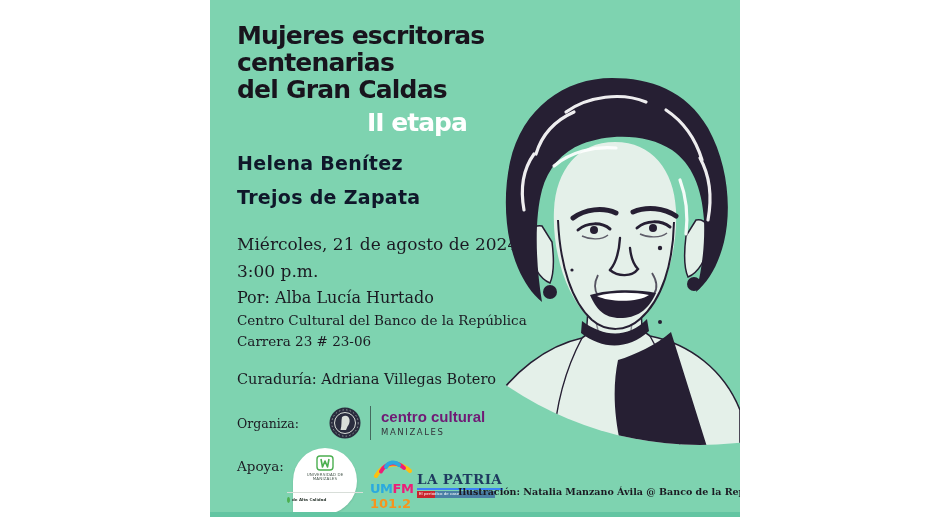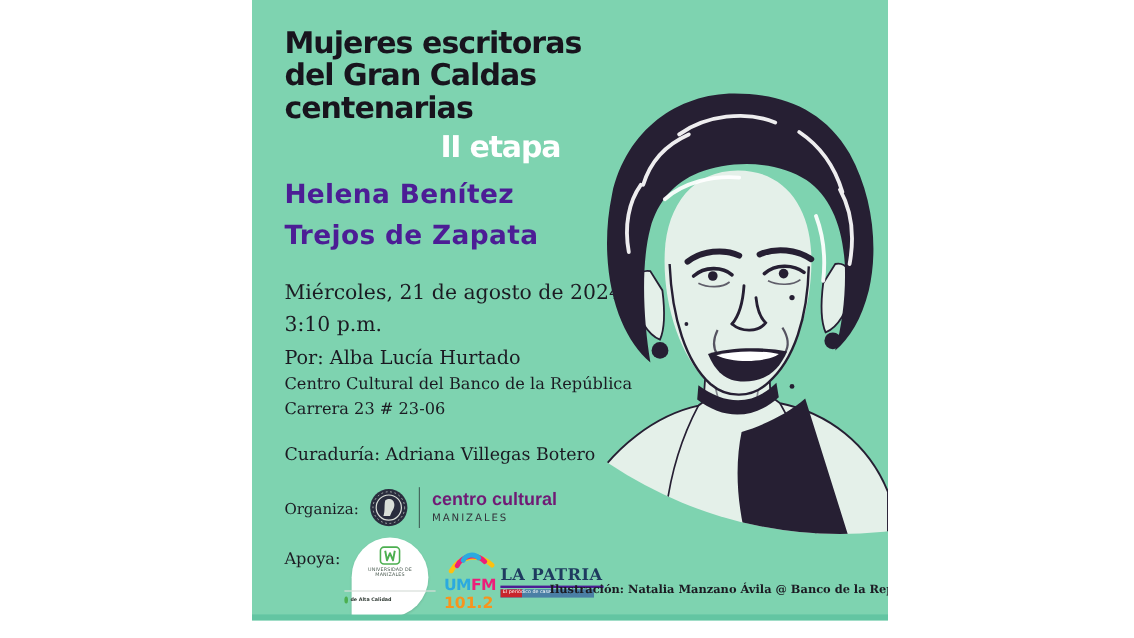--- a/index.html
+++ b/index.html
@@ -9,41 +9,41 @@
 
   .poster { position:absolute; left:210px; top:0; width:530px; height:517px;
             background:#7ED3B0; border-bottom:5px solid #63C5A2; overflow:hidden; }
 
   
   .series-title { position:absolute; left:27px; top:22px; color:#18141D;
     font-family:"DejaVu Sans", sans-serif; font-weight:bold;
     font-size:25px; line-height:27px; letter-spacing:-0.8px; }
   .stage { position:absolute; left:157px; top:108px; color:#FFFFFF;
     font-weight:bold; font-size:25px; letter-spacing:-1px; }
-  .author-name { position:absolute; left:27px; top:146px; color:#4c1d95;
-    font-weight:bold; font-size:22px; line-height:34px; letter-spacing:0.3px; }
+  .author-name { position:absolute; left:27px; top:146px; color:#0f172a;
+    font-weight:bold; font-size:19px; line-height:34px; letter-spacing:0.3px; }
 
   
   .details { position:absolute; left:27px; top:231px; color:#1B1A22;
     font-family:"DejaVu Serif", serif; }
   .details .date    { font-size:17px; line-height:27px; }
   .details .time    { font-size:17px; line-height:27px; }
   .details .presenter { font-size:16px; line-height:25px; }
   .details .venue   { font-size:13.5px; line-height:21px; }
   .details .address { font-size:13.5px; line-height:21px; }
   .details .curator { font-size:14.5px; line-height:20px; margin-top:17px; }
 
   
   .portrait { position:absolute; left:260px; top:70px; width:270px; height:380px; }
 
   
   .organizer-row { position:absolute; left:27px; top:406px; display:flex;
     align-items:center; }
   .organiza-label { font-family:"DejaVu Serif", serif; font-size:12.5px;
-    color:#1B1A22; margin-right:9px; }
+    color:#1B1A22; margin-right:30px; }
   .seal { width:32px; height:32px; margin-right:9px; }
   .org-divider { width:1px; height:34px; background:rgba(20,20,30,.55);
     margin-right:10px; }
   .cc-name { font-family:Liberation Sans, sans-serif; font-weight:bold;
     font-size:15px; color:#701a75; line-height:16px; }
   .cc-city { font-family:"DejaVu Sans", sans-serif; font-size:8.5px;
     letter-spacing:1.6px; color:#33333a; margin-top:2px; }
 
   
   .sponsors-row { position:absolute; left:27px; top:448px; width:480px; height:66px; }
@@ -65,21 +65,21 @@
     width:200%; color:#2f3a33; font-weight:bold; white-space:nowrap; }
 
   .umfm { position:absolute; left:133px; top:2px; width:50px; text-align:left; }
   .umfm-word { font-weight:bold; font-size:13px; letter-spacing:-0.5px; line-height:13px; }
   .umfm-um { color:#2BAADF; } .umfm-fm { color:#EC1E79; }
   .umfm-freq { font-size:13px; font-weight:bold; color:#F7941D; margin-top:1px; }
   .umfm-freq .ant { color:#2BAADF; }
 
   .la-patria { position:absolute; left:180px; top:23px; width:86px; }
   .lp-name { font-family:"DejaVu Serif", serif; font-weight:bold; font-size:13.5px;
-    color:#1E3A5F; letter-spacing:.4px; border-bottom:2px solid #4c1d95;
+    color:#1E3A5F; letter-spacing:.4px; border-bottom:2px solid #3b82f6;
     padding-bottom:1px; white-space:nowrap; }
   .lp-bar { margin-top:1px; height:7px; width:78px; background:#4a7fa5;
     position:relative; overflow:hidden; }
   .lp-bar-red { position:absolute; left:0; top:0; width:18px; height:7px;
     background:#C9252C; }
   .lp-tagline { position:absolute; left:2px; top:0; color:#fff; font-size:8px;
     transform:scale(.5); transform-origin:left top; white-space:nowrap; width:300%; }
 
   
   .credit { position:absolute; left:248px; top:486px; width:280px;
@@ -87,33 +87,33 @@
     color:#1B1A22; white-space:nowrap; }
 </style>
 </head>
 <body>
 
 <div class="page">
   <div class="poster">
 
     <div class="series-title">
       <div>Mujeres escritoras</div>
+      <div>centenarias</div>
       <div>del Gran Caldas</div>
-      <div>centenarias</div>
     </div>
     <div class="stage">II etapa</div>
 
     <div class="author-name">
       <div>Helena Benítez</div>
       <div>Trejos de Zapata</div>
     </div>
 
     <div class="details">
       <div class="date">Miércoles, 21 de agosto de 2024</div>
-      <div class="time">3:10 p.m.</div>
+      <div class="time">3:00 p.m.</div>
       <div class="presenter">Por: Alba Lucía Hurtado</div>
       <div class="venue">Centro Cultural del Banco de la República</div>
       <div class="address">Carrera 23 # 23-06</div>
       <div class="curator">Curaduría: Adriana Villegas Botero</div>
     </div>
 
     <svg class="portrait" viewBox="0 0 270 380" xmlns="http://www.w3.org/2000/svg">
       <defs>
         <clipPath id="vignette">
             <circle cx="230" cy="30" r="345"></circle>

